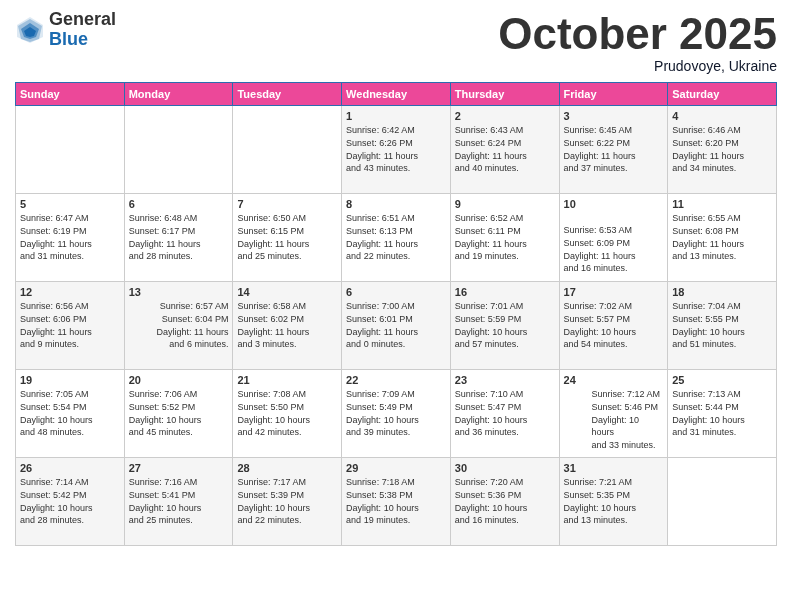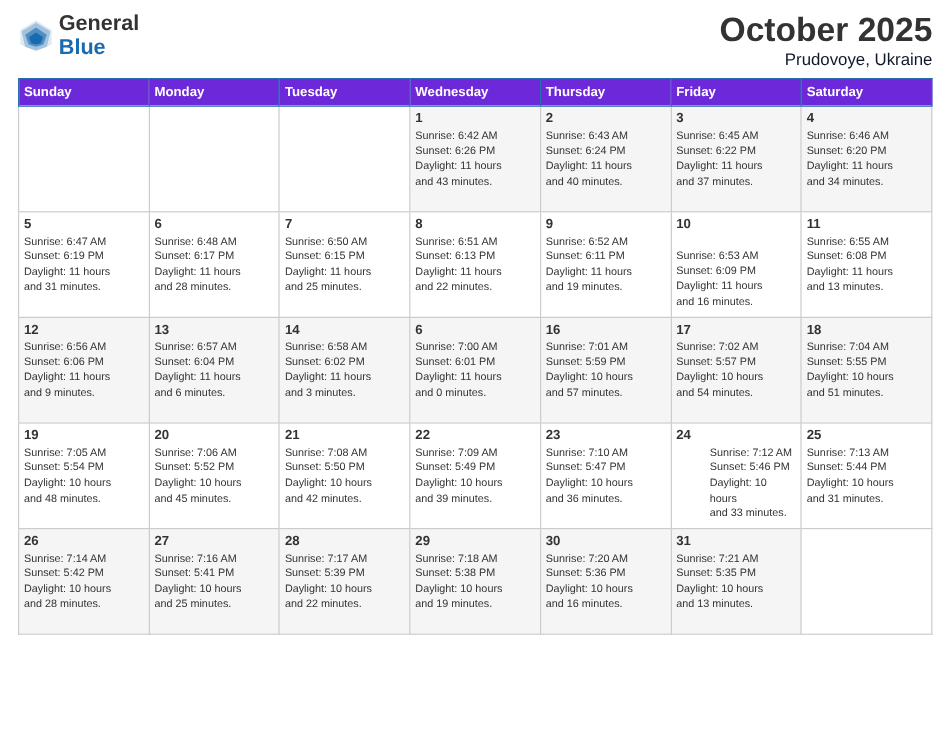--- a/index.html
+++ b/index.html
@@ -42,36 +42,36 @@
     }
     .logo-icon {
       width: 30px;
       height: 30px;
       margin-right: 4px;
     }
     .title-block {
       text-align: right;
     }
     .month-title {
-      font-size: 28px;
+      font-size: 44px;
       font-weight: bold;
       color: #333;
       line-height: 1.1;
     }
     .subtitle {
       font-size: 14px;
       color: #0f172a;
     }
     table {
       width: 100%;
       border-collapse: collapse;
       table-layout: fixed;
     }
     thead tr th {
-      background-color: #6d28d9;
+      background-color: #ec4899;
       color: #fff;
       font-size: 11px;
       font-weight: bold;
       padding: 5px 4px;
       text-align: left;
       border: 1px solid #2b6cb0;
     }
     tbody tr td {
       border: 1px solid #ccc;
       vertical-align: top;
@@ -222,21 +222,21 @@
         <tr>
           <td>
             <span class="day-num">12</span>
             <div class="day-info" style="white-space: pre-line;">Sunrise: 6:56 AM
 Sunset: 6:06 PM
 Daylight: 11 hours
 and 9 minutes.</div>
           </td>
           <td>
             <span class="day-num">13</span>
-            <div class="day-info" style="white-space: pre-line;">Sunrise: 6:57 AM
+            <div class="day-info" style="white-space: pre-line; text-align: right;">Sunrise: 6:57 AM
 Sunset: 6:04 PM
 Daylight: 11 hours
 and 6 minutes.</div>
           </td>
           <td>
             <span class="day-num">14</span>
             <div class="day-info" style="white-space: pre-line;">Sunrise: 6:58 AM
 Sunset: 6:02 PM
 Daylight: 11 hours
 and 3 minutes.</div>

